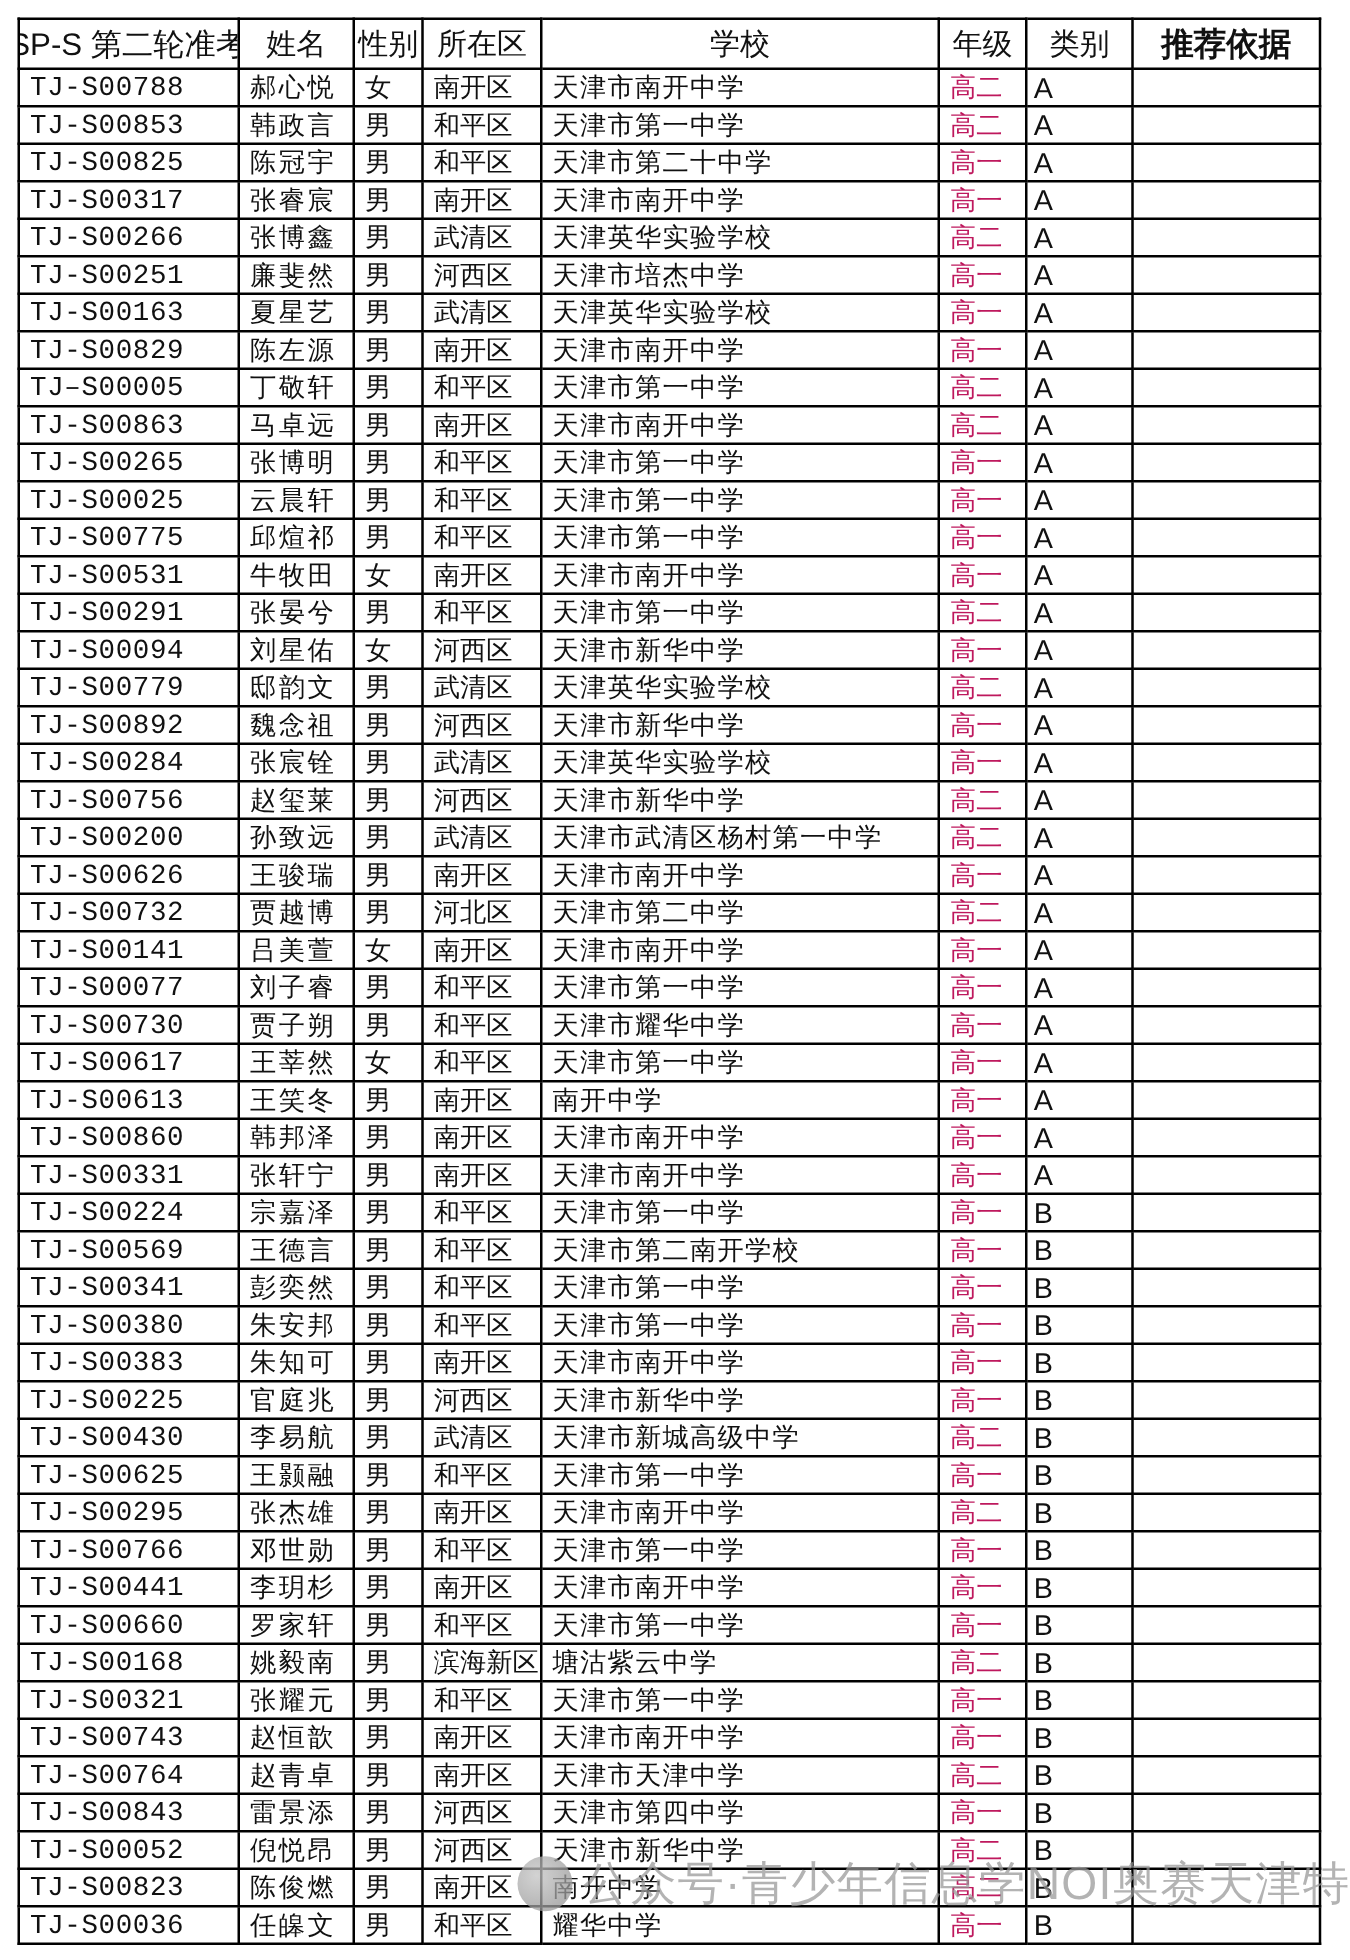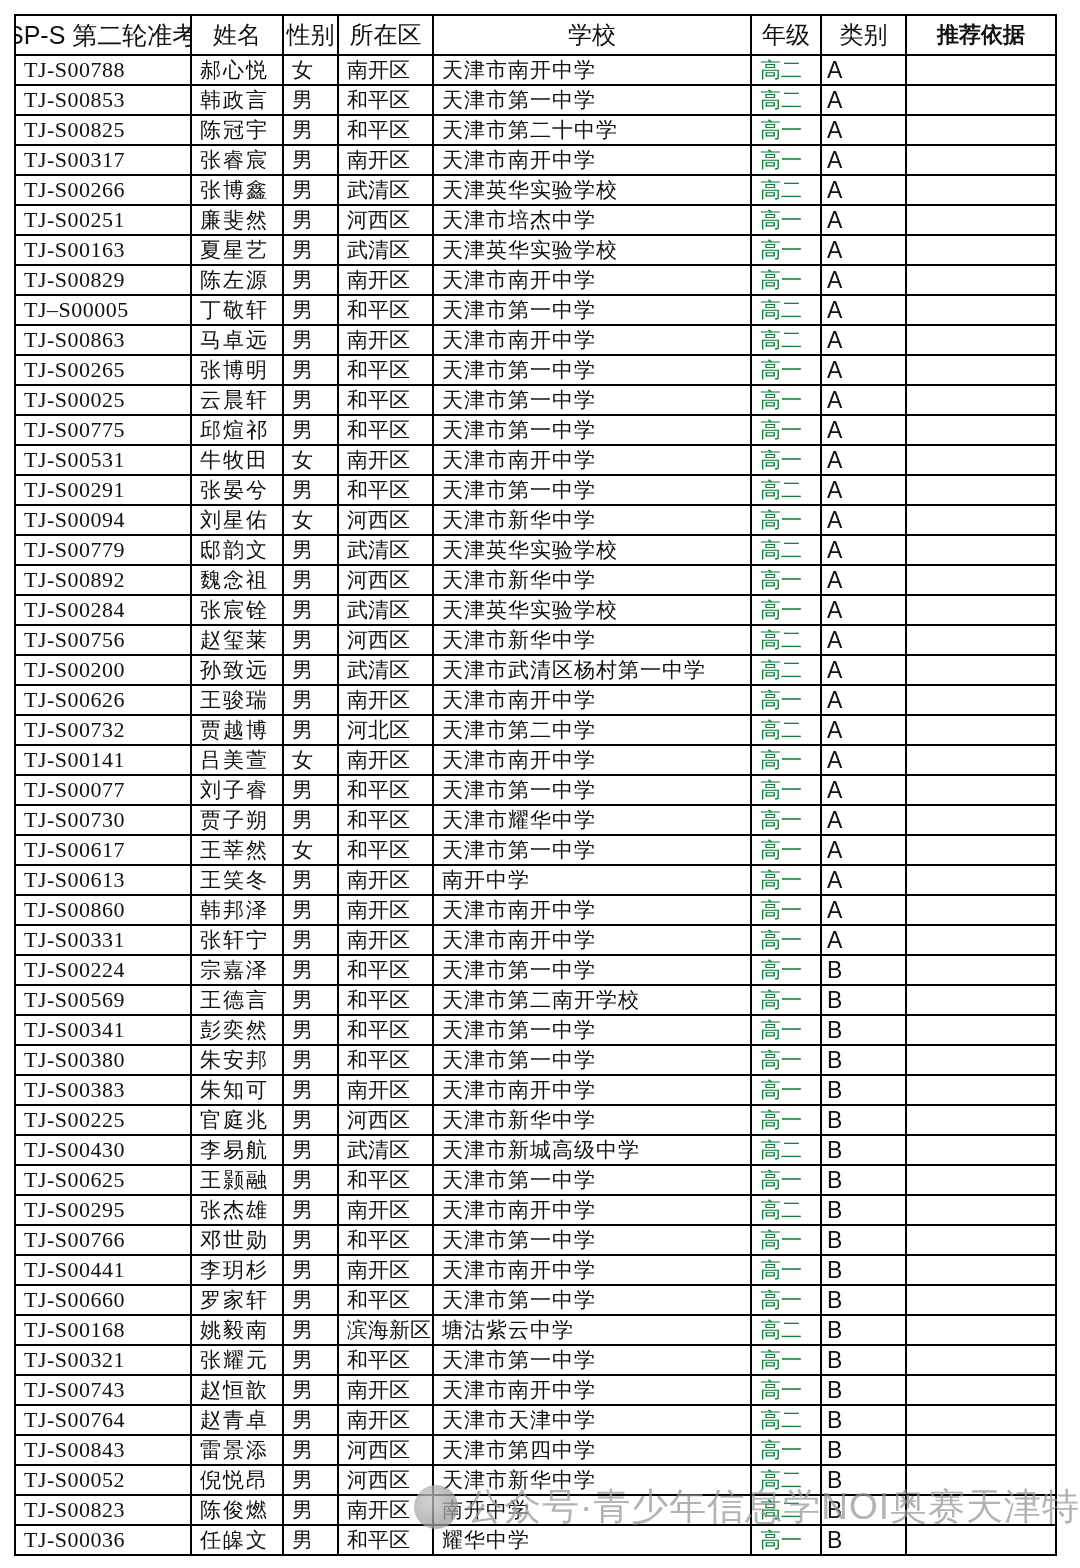--- a/index.html
+++ b/index.html
@@ -17,31 +17,31 @@
     border:2px solid #000;overflow:hidden;white-space:nowrap;
     padding:0;vertical-align:middle;
   }
   thead tr{height:40px;}
   tbody tr{height:27.9px;}
   th{font-weight:normal;font-size:24px;text-align:center;}
   th.h-id{
     text-align:left;font-family:"Liberation Sans","DejaVu Sans",sans-serif;
     font-size:25px;text-indent:-9px;
   }
-  th.h-basis{font-size:22px;font-weight:bold;}
+  th.h-basis{font-size:26px;font-weight:bold;}
   td{font-size:21px;}
   td.f-id{
-    font-family:Liberation Serif, serif;
+    font-family:Liberation Mono, monospace;
     font-size:22px;padding-left:8px;letter-spacing:.5px;
   }
   td.f-name{padding-left:8px;letter-spacing:2px;}
   td.f-gender{padding-left:8px;}
   td.f-district{padding-left:8px;margin-left:16px;}
   td.f-school{padding-left:8px;letter-spacing:1px;margin-left:23px;}
-  td.f-grade{padding-left:8px;color:#15803d;}
+  td.f-grade{padding-left:8px;color:#be185d;}
   td.f-cat{
     font-family:"Liberation Sans","DejaVu Sans",sans-serif;
     font-size:23px;padding-left:5px;
   }
   td.f-basis{}
   .watermark{
     position:absolute;left:414px;top:1482px;display:flex;align-items:center;
     gap:8px;pointer-events:none;z-index:5;
   }
   .watermark-logo{

